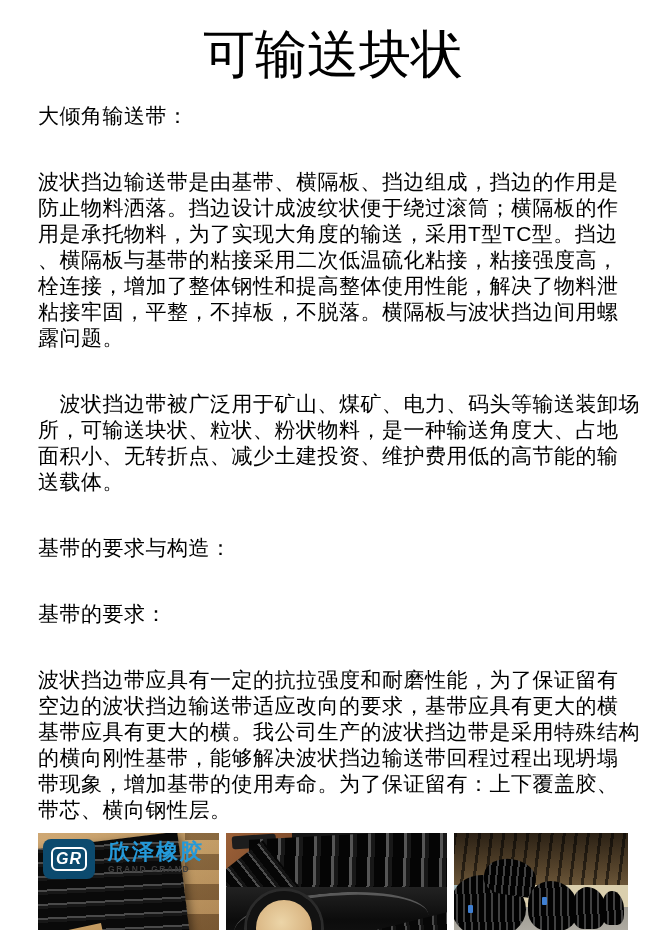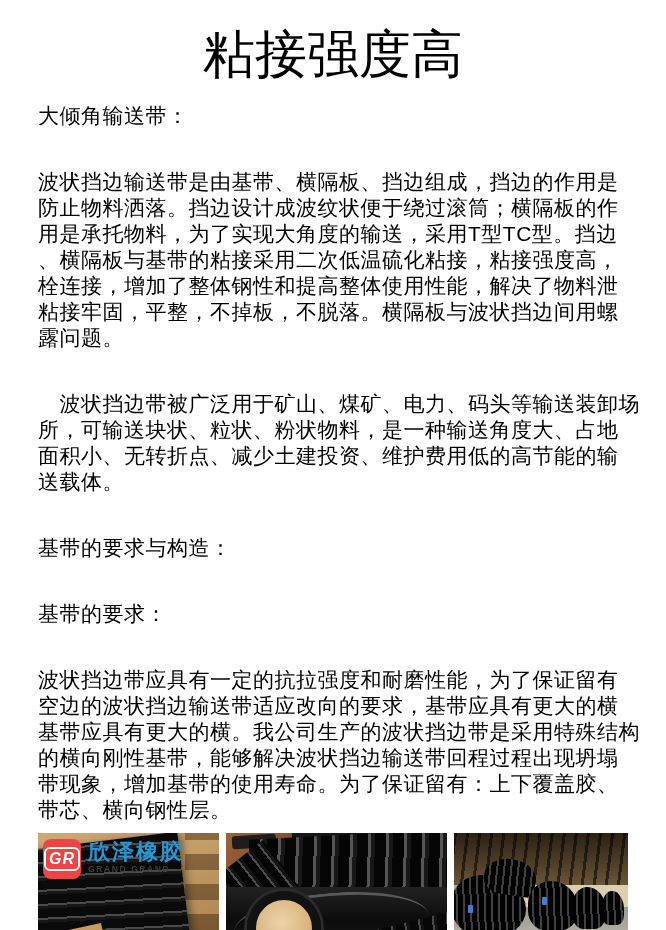--- a/index.html
+++ b/index.html
@@ -29,25 +29,25 @@
   
   .i1-bg{inset:0;background:linear-gradient(155deg,#cfa874 0%,#c19a63 40%,#aa8150 75%,#96703f 100%);}
   .i1-streaks{right:0;top:0;width:34px;height:100%;
     background:repeating-linear-gradient(0deg,rgba(70,45,20,.45) 0 16px,rgba(205,170,115,.25) 16px 30px);}
   .i1-strips{left:-14px;top:8px;width:162px;height:134px;transform:rotate(-7deg);
     background:repeating-linear-gradient(184deg,#0a0a0a 0 9px,#4a4a4a 9px 11px,#171717 11px 14px);
     box-shadow:3px 3px 8px rgba(0,0,0,.45);}
   .i1-corner{left:-22px;bottom:-30px;width:92px;height:58px;transform:rotate(-12deg);
     background:linear-gradient(#c59c62,#ab8049);}
   .logo{top:6px;left:5px;display:flex;align-items:flex-start;}
-  .logo-mark{width:38px;height:40px;background:#ef4444;border-radius:8px;
+  .logo-mark{width:52px;height:40px;background:#0c4a6e;border-radius:8px;
     display:flex;align-items:center;justify-content:center;}
   .logo-mark span{color:#fff;font-weight:bold;font-size:16px;font-style:italic;
     border:2px solid #fff;border-radius:6px;padding:2px 3px;line-height:16px;letter-spacing:1px;}
-  .logo-text{margin-left:7px;}
+  .logo-text{margin-left:13px;}
   .logo-cn{font-size:22px;line-height:25px;color:#2499d9;font-weight:bold;letter-spacing:2px;white-space:nowrap;}
   .logo-en{font-size:8.5px;line-height:10px;color:#3f3f3f;font-weight:bold;letter-spacing:1.6px;white-space:nowrap;}
 
   
   .i2-bg{inset:0;background:#161616;}
   .i2-floor{left:0;top:0;width:66px;height:42px;background:linear-gradient(130deg,#9c6138,#7e4c2c 80%);}
   .i2-obj{left:6px;top:2px;width:44px;height:13px;background:#1d1d1d;border-radius:3px;transform:rotate(-4deg);}
   .i2-cleats-top{left:22px;top:-8px;width:210px;height:92px;transform:rotate(2deg);
     background:repeating-linear-gradient(90deg,#050505 0 11px,#555 11px 14px,#181818 14px 18px);
     clip-path:polygon(0 20%,100% 0,100% 80%,0 95%);}
@@ -85,21 +85,21 @@
   .b4{left:148px;top:58px;width:22px;height:34px;border-radius:45% 55% 30% 30%;}
   .tag{position:absolute;width:5px;height:8px;background:#3f7fd2;border-radius:1px;}
   .tag1{left:14px;top:72px;}
   .tag2{left:88px;top:64px;}
 </style>
 </head>
 <body>
 
 <div class="page">
 
-  <h1 class="title">粘接强度高</h1>
+  <h1 class="title">可输送块状</h1>
 
   <div class="article" id="article">
       <p class="para">
         <span class="pline">大倾角输送带：</span>
       </p>
       <p class="para">
         <span class="pline">波状挡边输送带是由基带、横隔板、挡边组成，挡边的作用是</span>
         <span class="pline">防止物料洒落。挡边设计成波纹状便于绕过滚筒；横隔板的作</span>
         <span class="pline">用是承托物料，为了实现大角度的输送，采用T型TC型。挡边</span>
         <span class="pline">、横隔板与基带的粘接采用二次低温硫化粘接，粘接强度高，</span>

